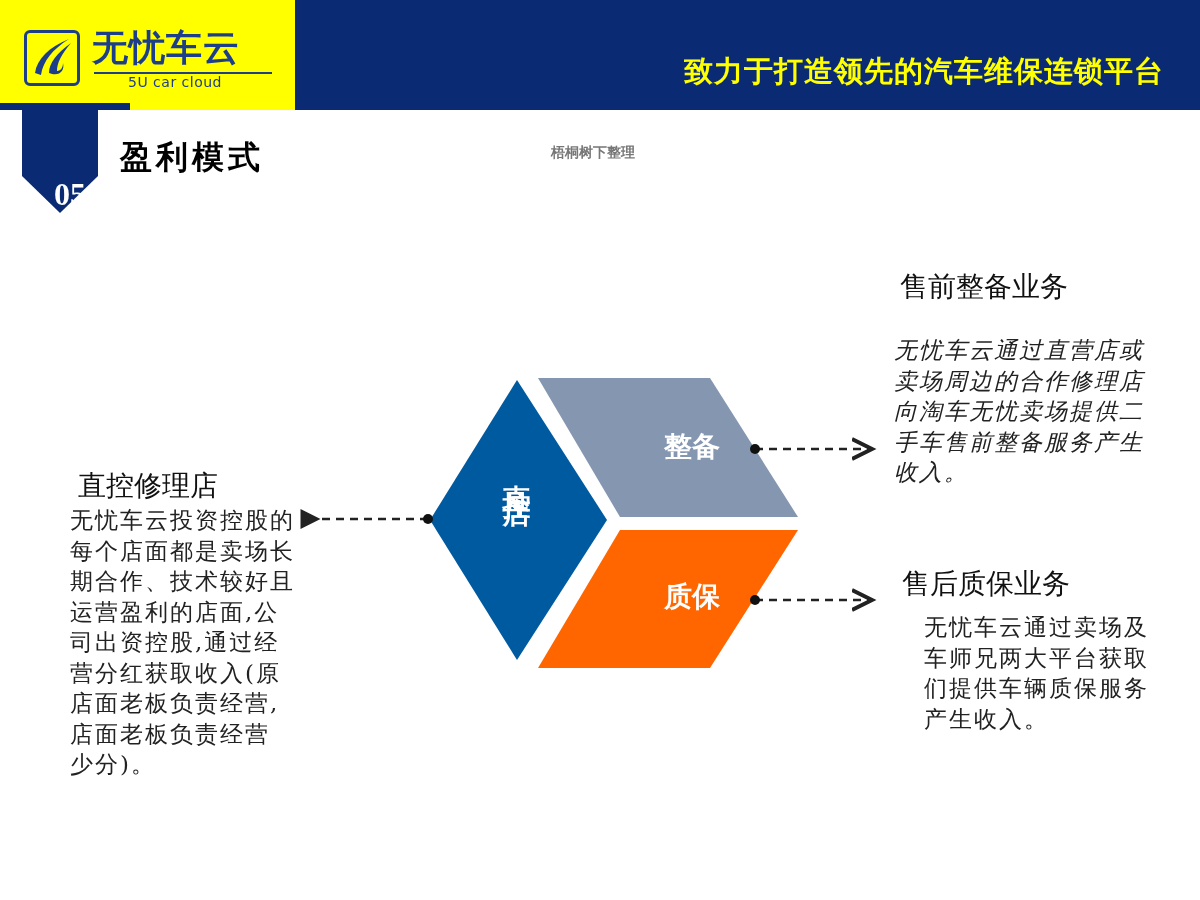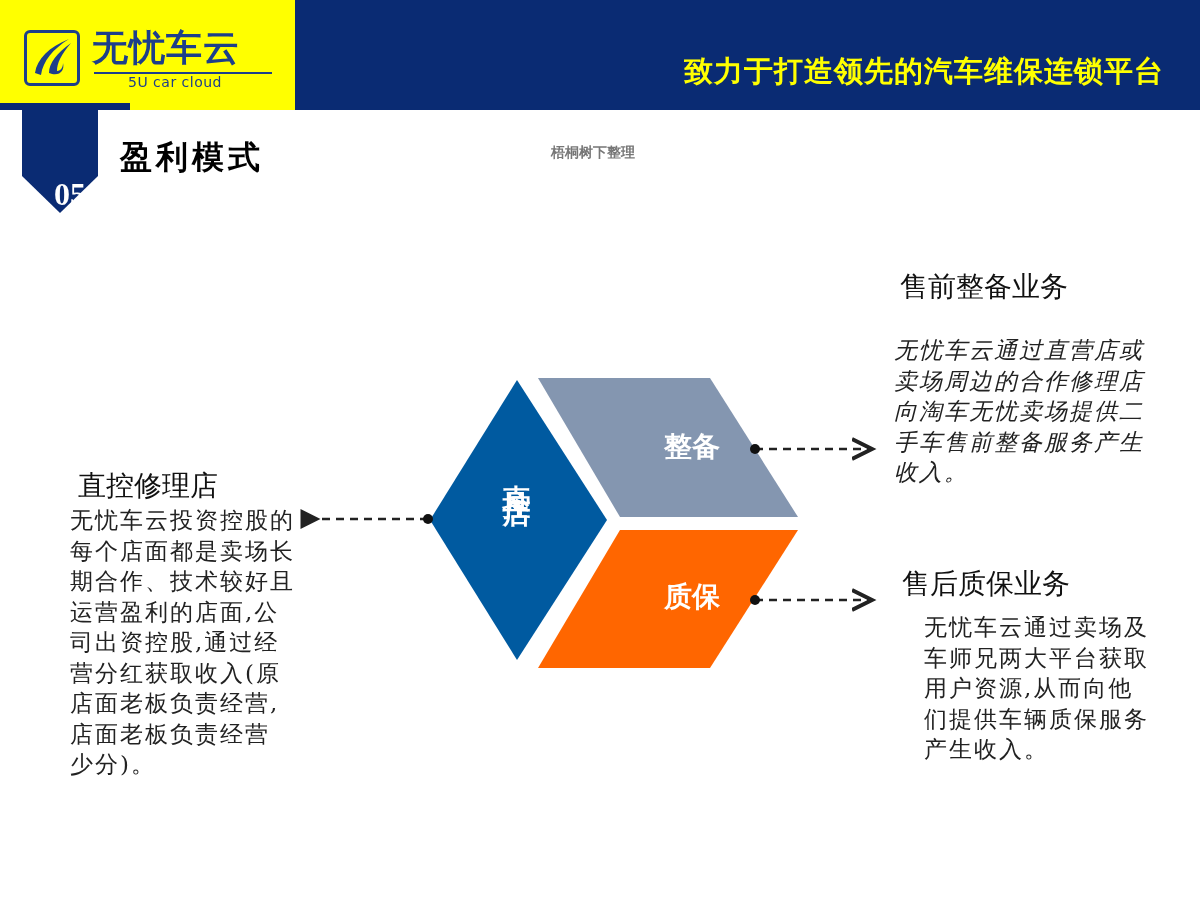--- a/index.html
+++ b/index.html
@@ -105,16 +105,15 @@
   <div>卖场周边的合作修理店</div>
   <div>向淘车无忧卖场提供二</div>
   <div>手车售前整备服务产生</div>
   <div>收入。</div>
 </div>
 
 <div class="block-title" style="left:902px; top:565px;">售后质保业务</div>
 <div class="block-body" style="left:924px; top:612px;">
   <div>无忧车云通过卖场及</div>
   <div>车师兄两大平台获取</div>
-  <div>用户资源,从而向他</div>
   <div>们提供车辆质保服务</div>
   <div>产生收入。</div>
 </div>
 
 </body></html>

